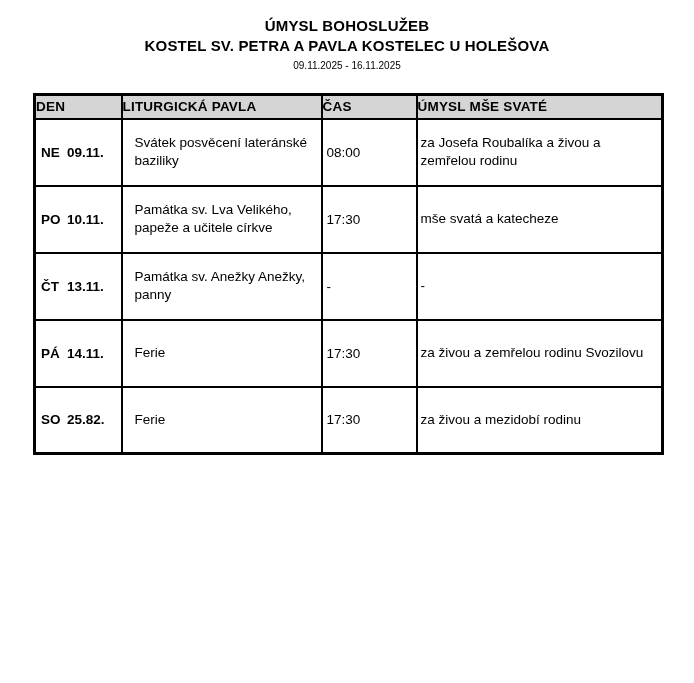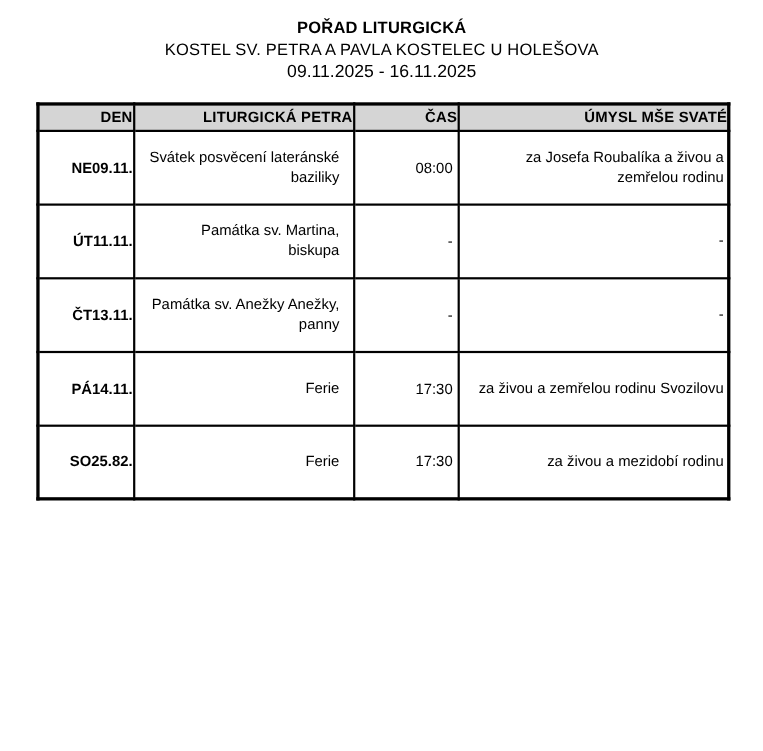--- a/index.html
+++ b/index.html
@@ -18,41 +18,41 @@
     text-align: center;
   }
   .title-line1 {
     font-size: 15px;
     font-weight: bold;
     line-height: 20px;
     letter-spacing: 0.2px;
   }
   .title-line2 {
     font-size: 15px;
-    font-weight: normal;
+    font-weight: bold;
     line-height: 20px;
     letter-spacing: 0.2px;
   }
   .title-date {
-    font-size: 16px;
+    font-size: 10px;
     font-weight: normal;
     line-height: 20px;
   }
 
   table.schedule {
     border-collapse: collapse;
     margin: 17px 0 0 33px;
     width: 628px;
     table-layout: fixed;
     border: 3px solid #000000;
   }
   table.schedule th, table.schedule td {
     border: 2px solid #000000;
     font-size: 13.5px;
-    text-align: right;
+    text-align: left;
     vertical-align: middle;
   }
   table.schedule th {
     height: 24px;
     background: #d5d5d5;
     font-weight: bold;
     letter-spacing: 0.2px;
   }
   table.schedule td { height: 67px; background: #ffffff; }
 
@@ -73,52 +73,52 @@
   td.celebration-cell { padding: 0 12px; line-height: 18px; }
   td.time-cell { padding: 1px 4px; }
   td.intention-cell { padding: 2px 3px; line-height: 18px; }
 </style>
 </head>
 <body>
 
 <div class="page">
 
   <div class="title-block">
-    <div class="title-line1">POŘAD LITURGICKÁ</div>
+    <div class="title-line1">ÚMYSL BOHOSLUŽEB</div>
     <div class="title-line2">KOSTEL SV. PETRA A PAVLA KOSTELEC U HOLEŠOVA</div>
     <div class="title-date">09.11.2025 - 16.11.2025</div>
   </div>
 
   <table class="schedule">
     <colgroup>
       <col class="col-day">
       <col class="col-celebration">
       <col class="col-time">
       <col class="col-intention">
     </colgroup>
     <thead>
       <tr>
         <th>DEN</th>
-        <th>LITURGICKÁ PETRA</th>
+        <th>LITURGICKÁ PAVLA</th>
         <th>ČAS</th>
         <th>ÚMYSL MŠE SVATÉ</th>
       </tr>
     </thead>
     <tbody>
         <tr>
           <td class="day-cell"><span class="day-abbr">NE</span><span class="day-date">09.11.</span></td>
           <td class="celebration-cell">Svátek posvěcení lateránské baziliky</td>
           <td class="time-cell">08:00</td>
           <td class="intention-cell">za Josefa Roubalíka a živou a zemřelou rodinu</td>
         </tr>
         <tr>
-          <td class="day-cell"><span class="day-abbr">ÚT</span><span class="day-date">11.11.</span></td>
-          <td class="celebration-cell">Památka sv. Martina, biskupa</td>
-          <td class="time-cell">-</td>
-          <td class="intention-cell">-</td>
+          <td class="day-cell"><span class="day-abbr">PO</span><span class="day-date">10.11.</span></td>
+          <td class="celebration-cell">Památka sv. Lva Velikého, papeže a učitele církve</td>
+          <td class="time-cell">17:30</td>
+          <td class="intention-cell">mše svatá a katecheze</td>
         </tr>
         <tr>
           <td class="day-cell"><span class="day-abbr">ČT</span><span class="day-date">13.11.</span></td>
           <td class="celebration-cell">Památka sv. Anežky Anežky, panny</td>
           <td class="time-cell">-</td>
           <td class="intention-cell">-</td>
         </tr>
         <tr>
           <td class="day-cell"><span class="day-abbr">PÁ</span><span class="day-date">14.11.</span></td>
           <td class="celebration-cell">Ferie</td>

